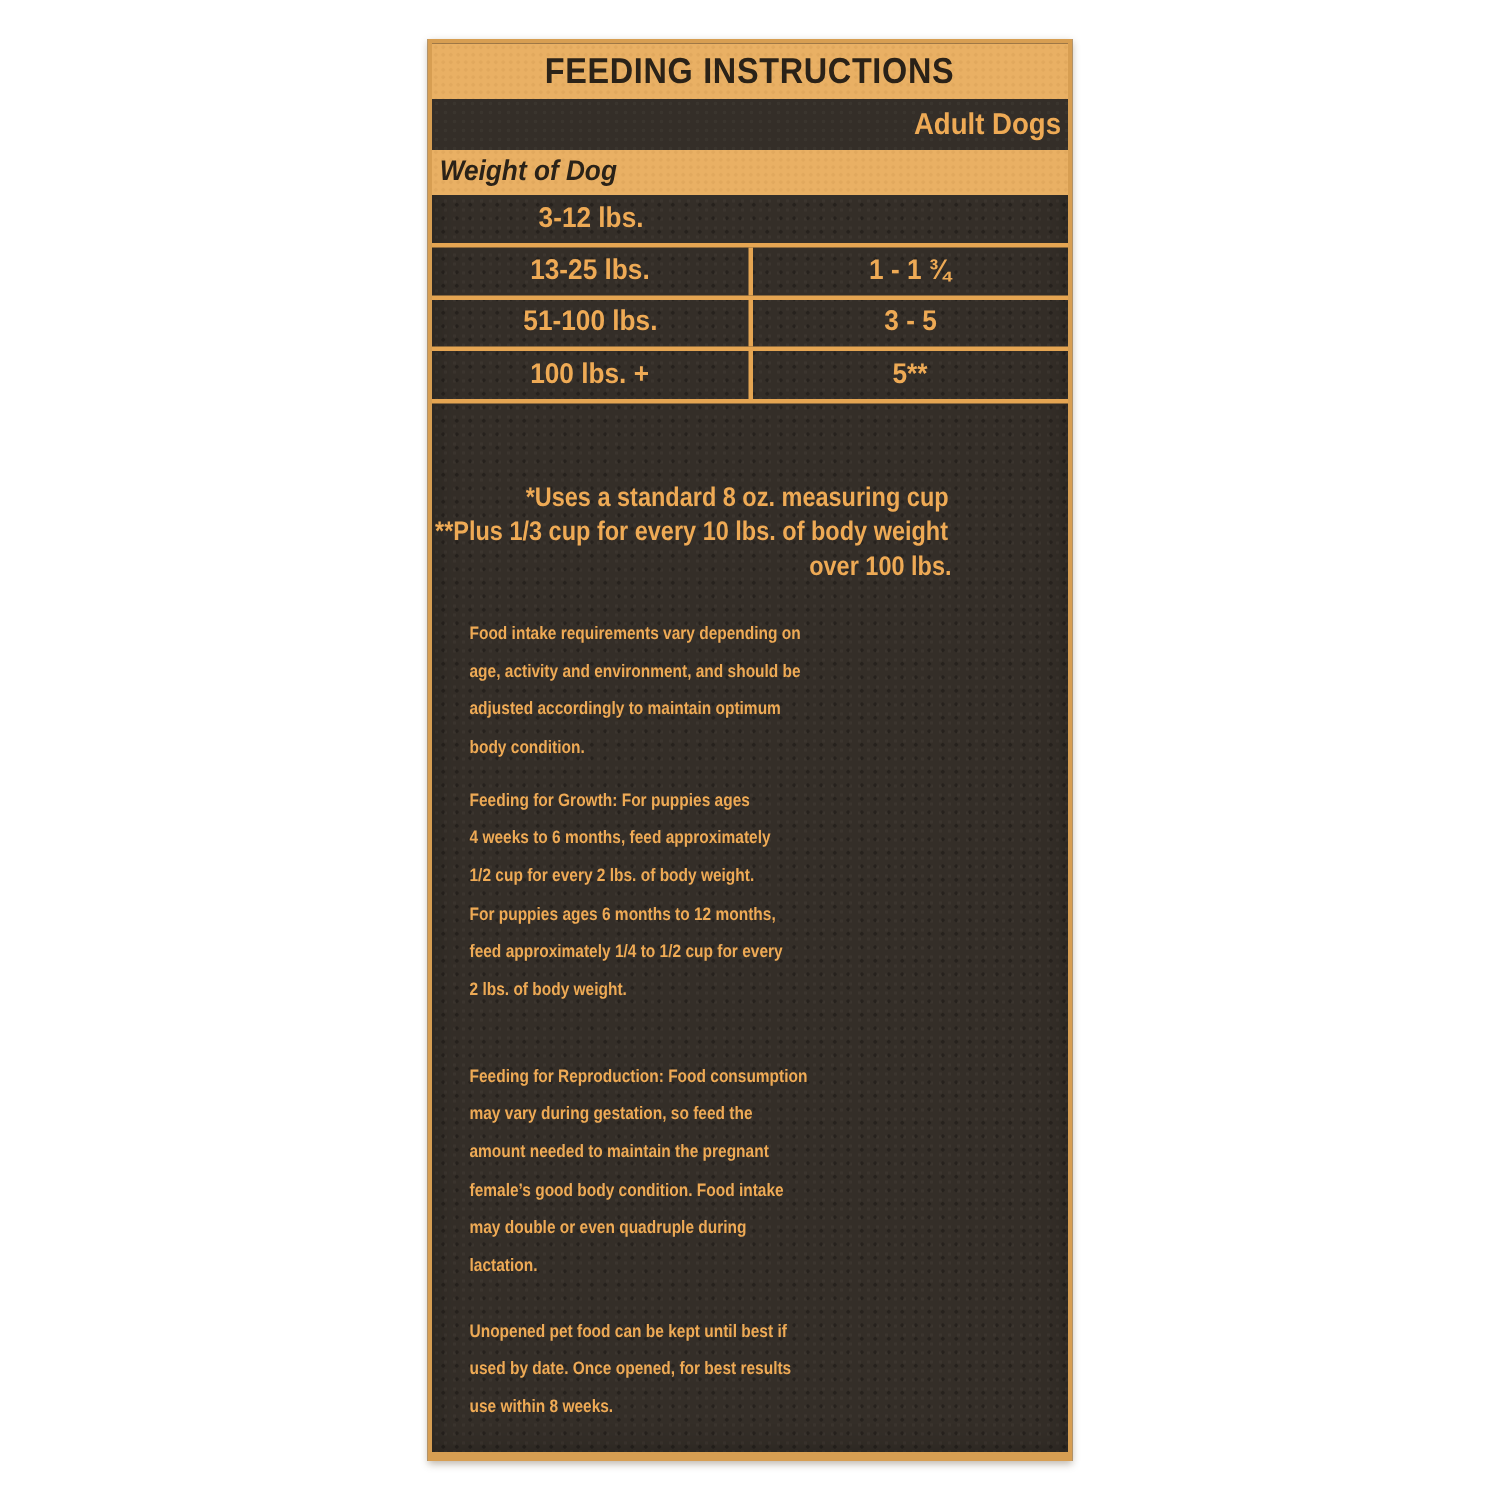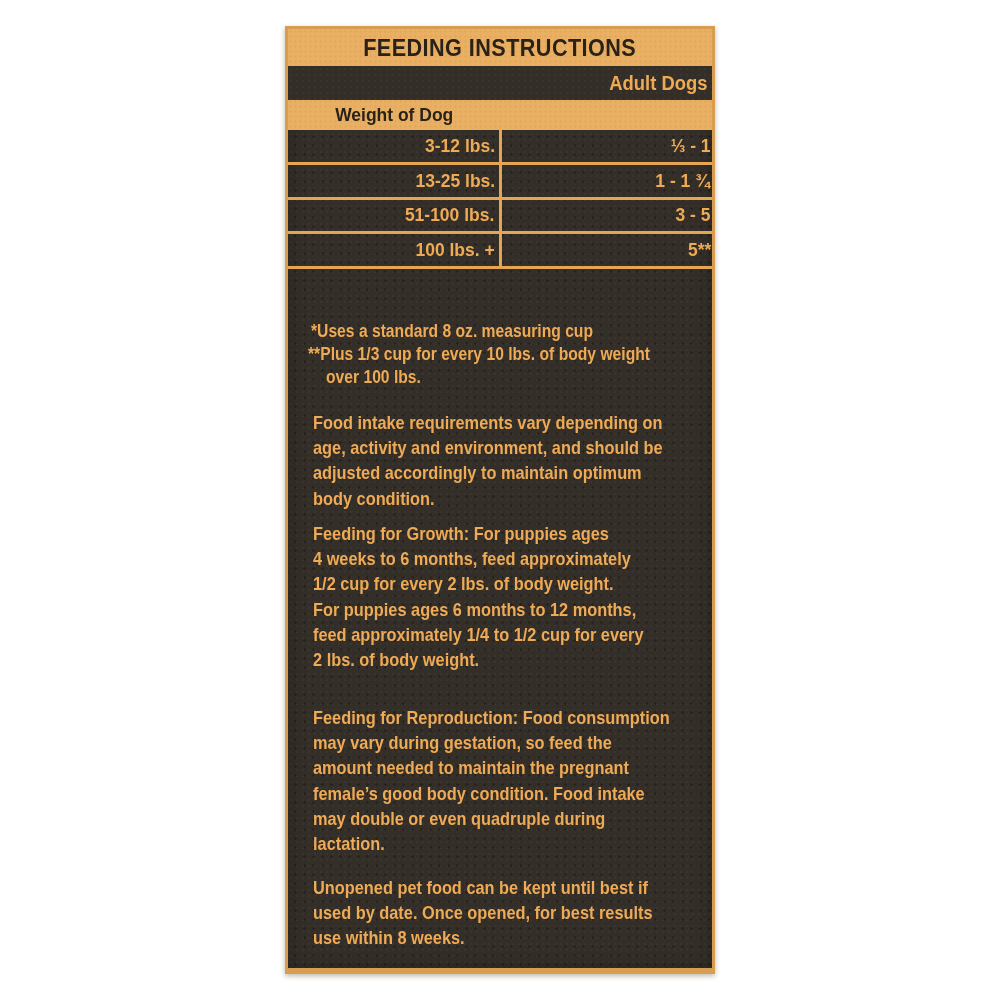--- a/index.html
+++ b/index.html
@@ -51,53 +51,54 @@
     display: flex; align-items: center; justify-content: flex-end;
   }
   .adult-text {
     font-size: 20px; font-weight: bold; color: #eeaa55;
     white-space: nowrap; transform: scaleX(0.92);
   }
 
   .col-headers { height: 30px; display: flex; }
   .col-headers .col {
     width: 50%;
-    display: flex; align-items: center; justify-content: center;
+    display: flex; align-items: center; justify-content: flex-start; font-style: italic;
   }
   .col-header-text {
     font-size: 19px; font-weight: bold; color: #2a2218;
     white-space: nowrap; transform: scaleX(0.92);
   }
 
   .feed-table { width: 100%; }
   .trow {
     display: flex;
     height: 31.8px;
     border-bottom: 3px solid #e5a552;
   }
   .tcell {
     width: 50%;
-    display: flex; align-items: center; justify-content: flex-end;
+    display: flex; align-items: center; justify-content: center;
     font-size: 19px; font-weight: bold; color: #eeaa55;
   }
   .tcell.cups { border-left: 3px solid #e5a552; }
   .tcell .cell-text { white-space: nowrap; transform: scaleX(0.92); }
 
   .footnotes {
-    position: absolute; left: 20px; top: 291px;
+    position: absolute; left: 2px; top: 291px;
     font-size: 18px; font-weight: bold; color: #eeaa55;
     line-height: 23px;
+    text-align: right;
   }
   .fn-line { white-space: nowrap; transform: scaleX(0.87); transform-origin: 0 0; }
   .fn-line.fn1 { margin-left: 3px; }
   .fn-line.fn2-cont { margin-left: 18px; }
 
   .para {
     position: absolute; left: 25px;
-    font-size: 19px; font-weight: bold; color: #eeaa55;
+    font-size: 12px; font-weight: bold; color: #eeaa55;
     line-height: 25.2px;
   }
   .p-line { white-space: nowrap; transform: scaleX(0.86); transform-origin: 0 0; }
   .para-1 { top: 381px; }
   .para-2 { top: 492px; }
   .para-3 { top: 676px; }
   .para-4 { top: 846px; }
 </style>
 </head>
 <body>
@@ -116,23 +117,20 @@
         <div class="col">
           <span class="col-header-text">Weight of Dog</span>
         </div>
       </div>
     </div>
 
     <div class="feed-table">
       <div class="trow">
         <div class="tcell weight">
             <span class="cell-text">3-12 lbs.</span>
-          </div>
-        <div class="tcell cups">
-            <span class="cell-text">⅓ - 1</span>
           </div>
       </div>
       <div class="trow">
         <div class="tcell weight">
             <span class="cell-text">13-25 lbs.</span>
           </div>
         <div class="tcell cups">
             <span class="cell-text">1 - 1 ¾</span>
           </div>
       </div>

